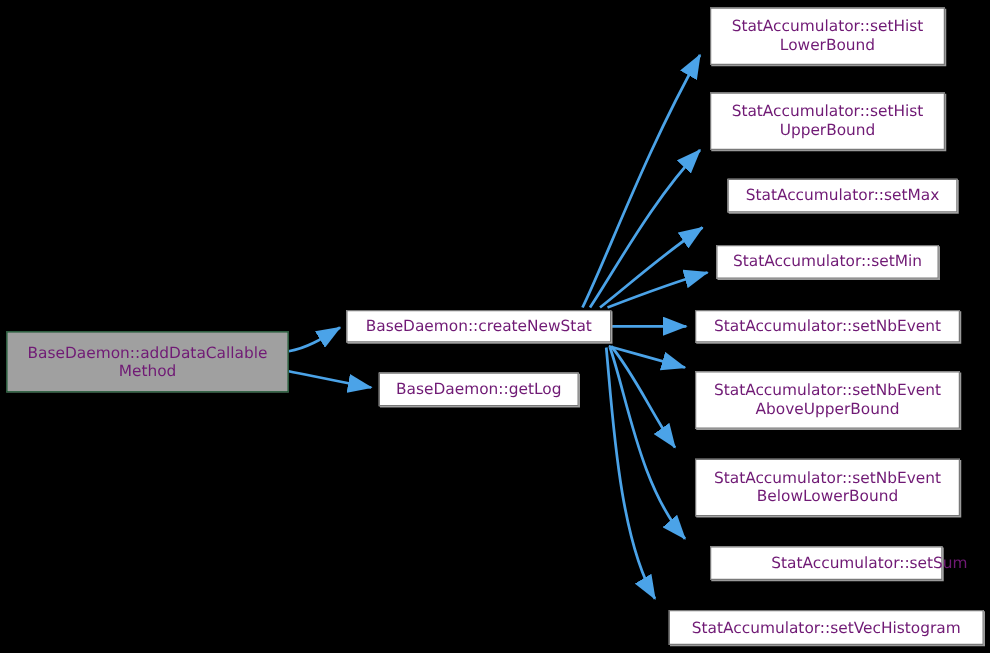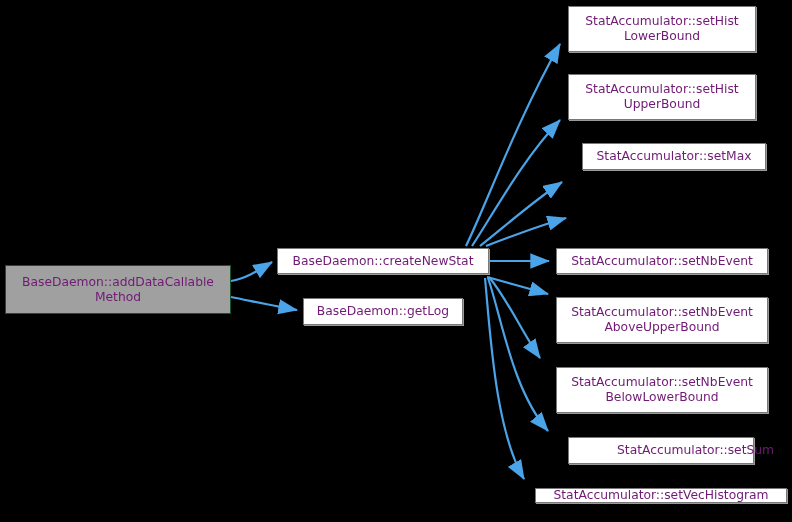--- a/index.html
+++ b/index.html
@@ -98,36 +98,39 @@
 
   <div class="node" style="left:568px; top:74px; width:188px; height:46px;">
     <span class="node-label">StatAccumulator::setHist
 UpperBound</span>
   </div>
 
   <div class="node" style="left:570px; top:143px; width:184px; height:27px;margin-left:12px;">
     <span class="node-label">StatAccumulator::setMax</span>
   </div>
 
+  <div class="node" style="left:573px; top:196px; width:178px; height:27px;">
+    <span class="node-label">StatAccumulator::setMin</span>
+  </div>
 
   <div class="node" style="left:556px; top:248px; width:212px; height:26px;">
     <span class="node-label">StatAccumulator::setNbEvent</span>
   </div>
 
   <div class="node" style="left:556px; top:297px; width:212px; height:46px;">
     <span class="node-label">StatAccumulator::setNbEvent
 AboveUpperBound</span>
   </div>
 
   <div class="node" style="left:556px; top:367px; width:212px; height:46px;">
     <span class="node-label">StatAccumulator::setNbEvent
 BelowLowerBound</span>
   </div>
 
   <div class="node" style="left:568px; top:437px; width:186px; height:27px;padding-left:44px;">
     <span class="node-label">StatAccumulator::setSum</span>
   </div>
 
-  <div class="node" style="left:535px; top:488px; width:252px; height:15px;">
+  <div class="node" style="left:535px; top:488px; width:252px; height:28px;">
     <span class="node-label">StatAccumulator::setVecHistogram</span>
   </div>
 
 </div>
 
 </body></html>

